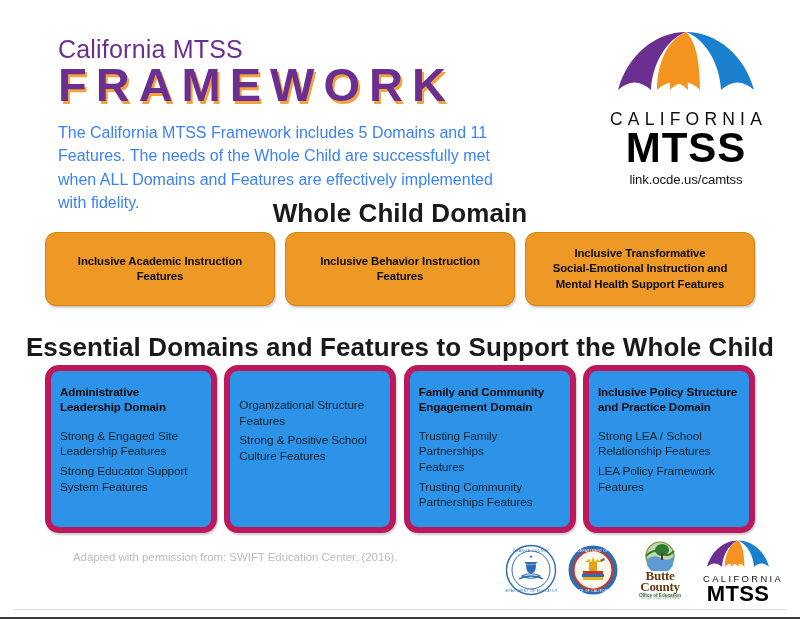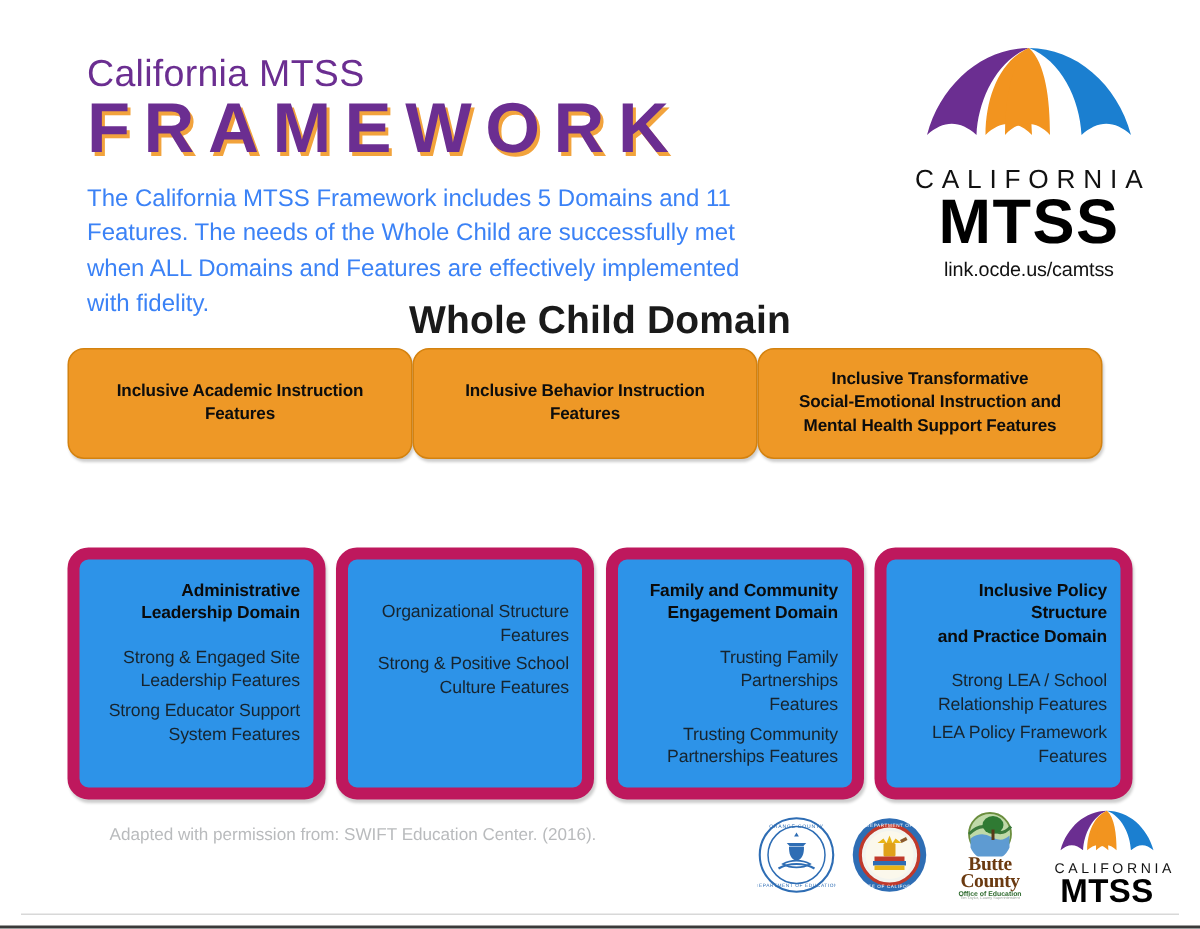--- a/index.html
+++ b/index.html
@@ -107,20 +107,21 @@
   #essential-heading   { top: 332px; }
 
   
   .orange-row {
     position: absolute;
     left: 45px;
     top: 232px;
     width: 710px;
     height: 74px;
     display: flex;
+    justify-content: space-between;
   }
   .orange-box {
     width: 230px;
     height: 74px;
     box-sizing: border-box;
     background: #EE9826;
     border: 1.5px solid #D4820F;
     border-radius: 11px;
     display: flex;
     align-items: center;
@@ -145,24 +146,24 @@
     width: 710px;
     height: 168px;
     display: flex;
     justify-content: space-between;
   }
   .blue-box {
     width: 172px;
     height: 168px;
     box-sizing: border-box;
     background: #2D93E8;
-    border: 8px solid #be185d;
+    border: 6px solid #be185d;
     border-radius: 14px;
     padding: 13px 9px 8px 9px;
-    text-align: right;
+    text-align: left;
     box-shadow: 1px 2px 2px rgba(0,0,0,0.20);
   }
   .blue-title {
     font-size: 11.6px;
     font-weight: 700;
     color: #0B0B0B;
     line-height: 1.32;
     letter-spacing: -0.1px;
   }
   .blue-feature {
@@ -293,20 +294,21 @@
       <div class="box-text">Inclusive Academic Instruction<br>Features</div>
     </div>
     <div class="orange-box">
       <div class="box-text">Inclusive Behavior Instruction<br>Features</div>
     </div>
     <div class="orange-box">
       <div class="box-text">Inclusive Transformative<br>Social-Emotional Instruction and<br>Mental Health Support Features</div>
     </div>
   </div>
 
+  <div class="section-heading" id="essential-heading">Essential Domains and Features to Support the Whole Child</div>
 
   <div class="blue-row">
 
     <div class="blue-box">
       <div class="blue-title">Administrative<br>Leadership Domain</div>
       <div class="blue-feature first">Strong &amp; Engaged Site<br>Leadership Features</div>
       <div class="blue-feature second">Strong Educator Support<br>System Features</div>
     </div>
 
     <div class="blue-box">

